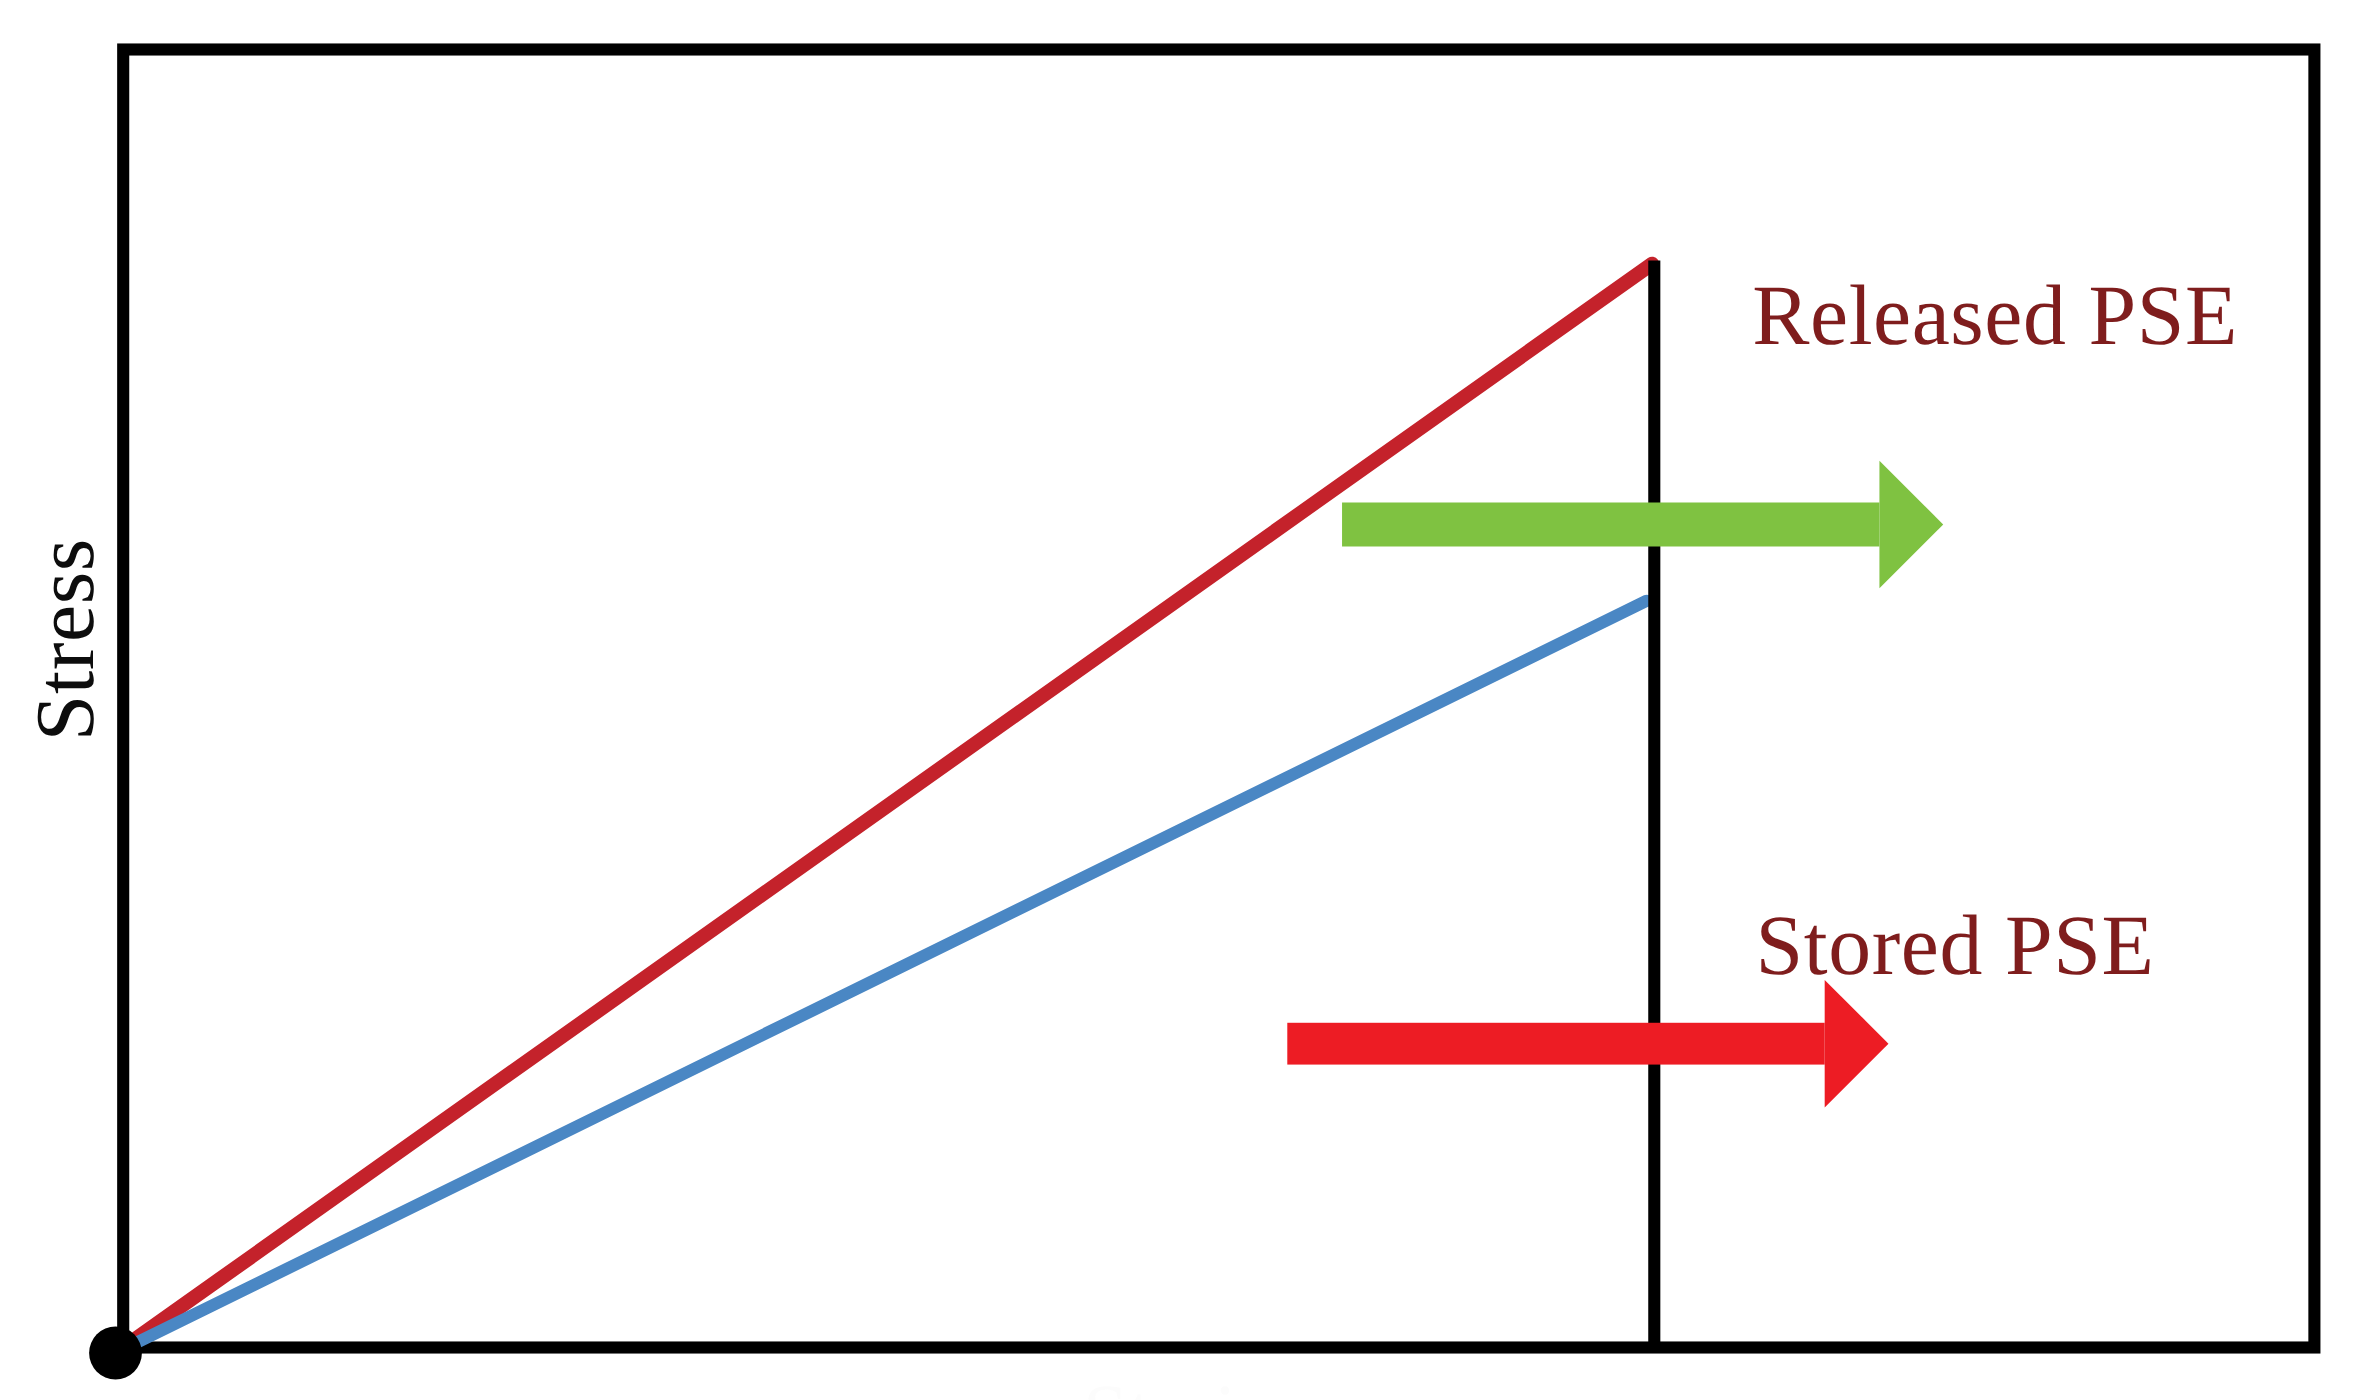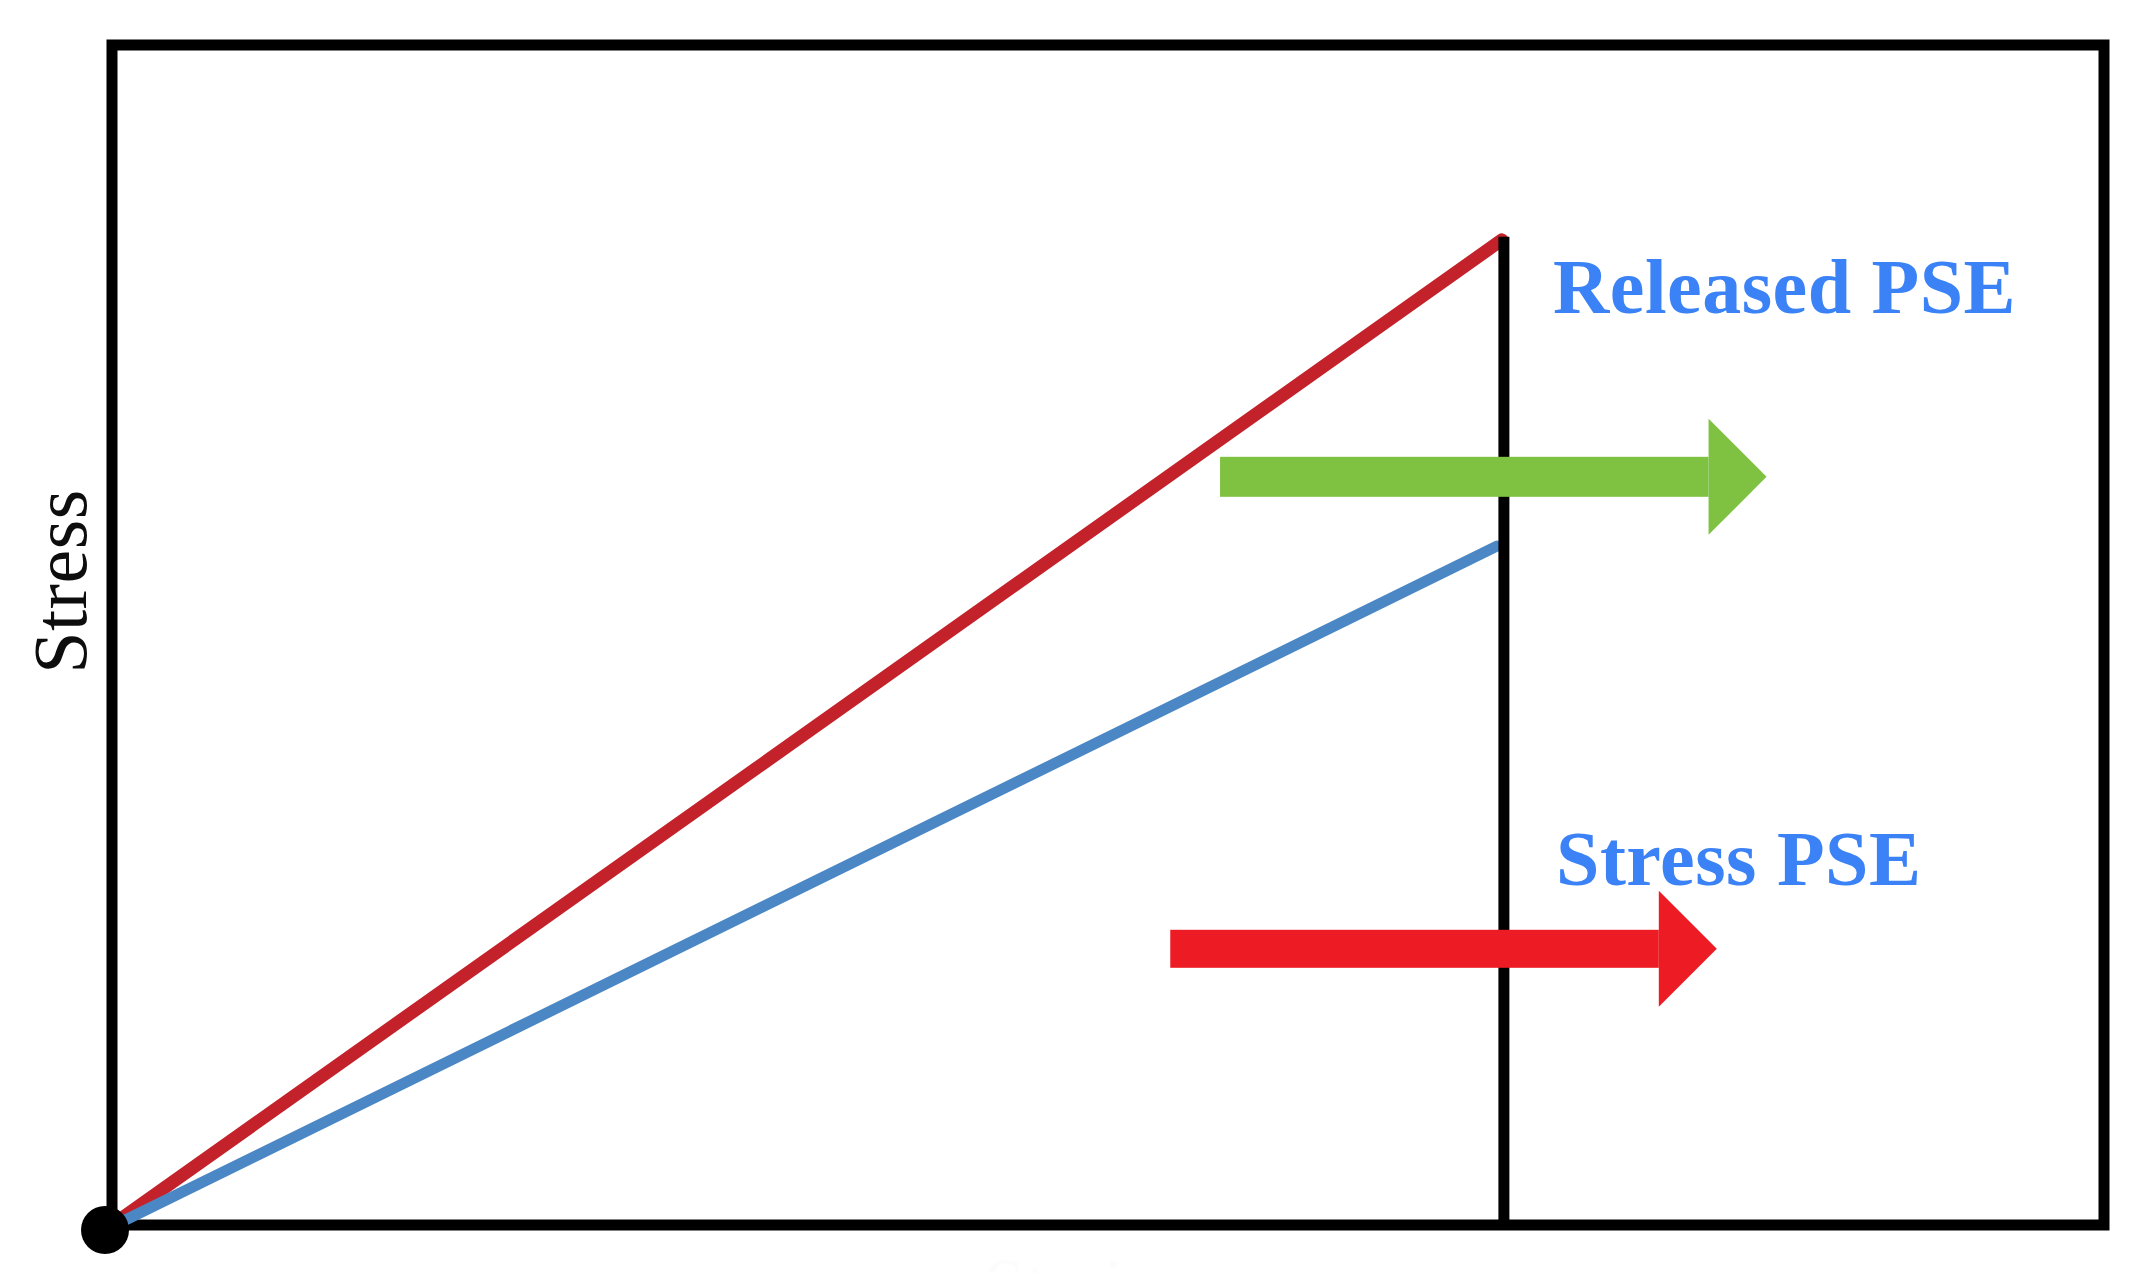--- a/index.html
+++ b/index.html
@@ -44,25 +44,26 @@
     font-size: 76px;
     font-weight: 400;
     color: #0d0d0d;
     letter-spacing: 0.5px;
     margin-top: -110px;
   }
   .annotation-label {
     position: absolute;
     white-space: nowrap;
     font-family: "Liberation Serif", "DejaVu Serif", serif;
-    font-weight: 700;
+    font-weight: 400;
     font-size: 78px;
-    color: #3b82f6;
+    color: #7f1d1d;
     letter-spacing: 0.5px;
     line-height: 1;
+    margin-left: 40px;
   }
   #released-pse-label {
     left: 1553px;
     top: 248px;
   }
   #stored-pse-label {
     left: 1556px;
     top: 820px;
   }
   .axis-label-x {
@@ -109,17 +110,17 @@
     </g>
 
   </svg>
 
   <div class="axis-label-y">
     <span>Stress</span>
   </div>
 
   <div class="annotation-label" id="released-pse-label">Released PSE</div>
 
-  <div class="annotation-label" id="stored-pse-label">Stress PSE</div>
+  <div class="annotation-label" id="stored-pse-label">Stored PSE</div>
 
   <div class="axis-label-x">Strain</div>
 
 </div>
 
 </body></html>

